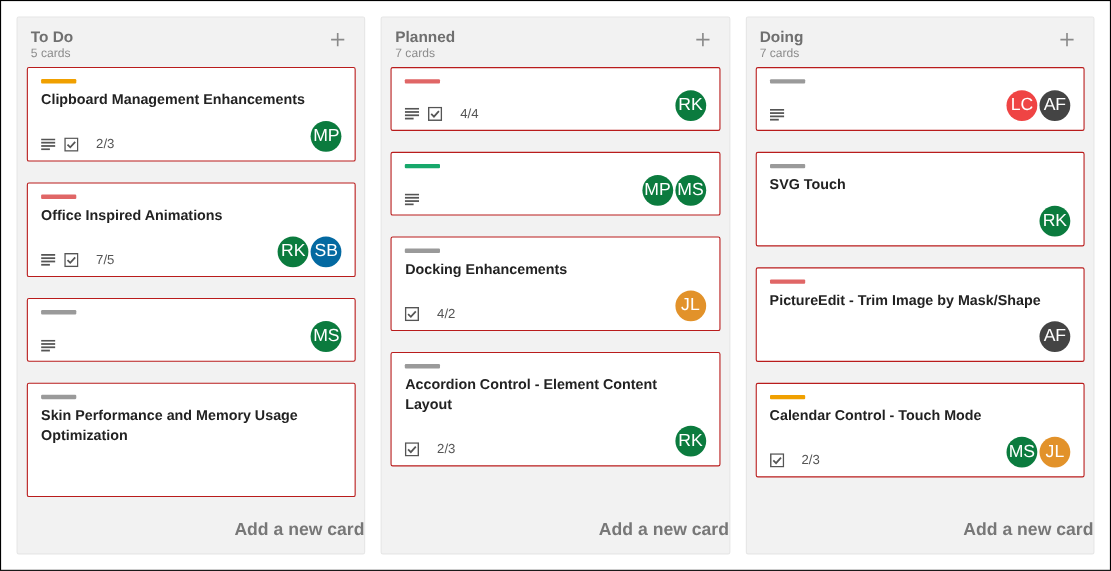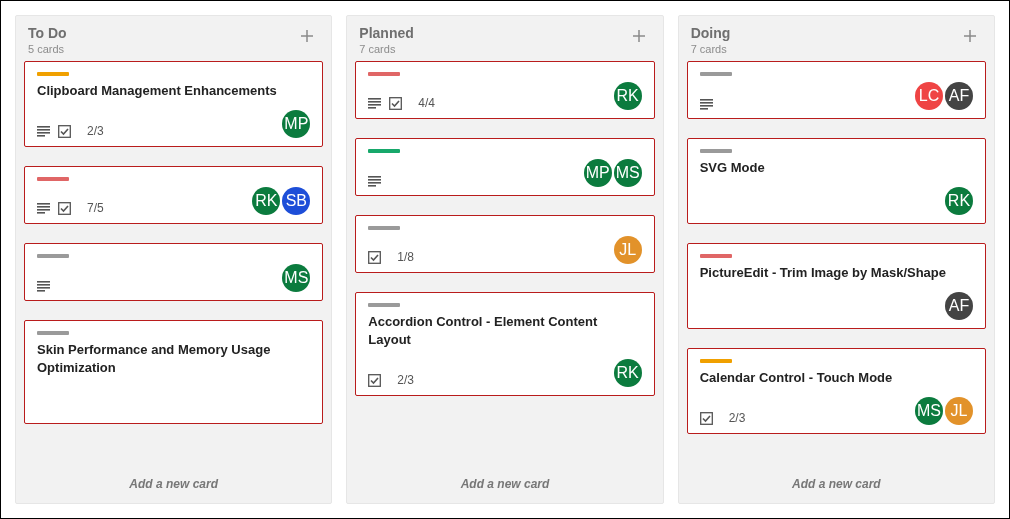--- a/index.html
+++ b/index.html
@@ -106,27 +106,26 @@
     border-radius: 50%;
     display: flex;
     align-items: center;
     justify-content: center;
     color: #fff;
     font-size: 16px;
     font-weight: 500;
     margin-left: 2px;
   }
   .add-card {
-    text-align: center;
+    text-align: right;
     padding: 10px 0 12px 0;
-    font-size: 12px;
+    font-size: 16px;
     font-weight: 600;
     color: #777;
     cursor: pointer;
-    font-style: italic;
   }
   svg { display: block; }
 </style>
 </head>
 <body>
 
 <div class="board">
     <div class="column">
       <div class="col-header">
         <div>
@@ -161,41 +160,42 @@
                 <span>2/3</span>
               </span>
             </div>
             <div class="avatars">
               <div class="avatar" style="background: rgb(11, 123, 62);">MP</div>
             </div>
           </div>
         </div>
         <div class="card">
           <div class="stripe" style="background: rgb(224, 102, 102);"></div>
+          <div class="card-title">Office Inspired Animations</div>
           <div class="card-footer">
             <div class="meta">
               <span class="meta-item">
                 <svg width="13" height="11" viewBox="0 0 13 11">
                   <rect x="0" y="0" width="13" height="1.6" fill="#555"></rect>
                   <rect x="0" y="3" width="13" height="1.6" fill="#555"></rect>
                   <rect x="0" y="6" width="13" height="1.6" fill="#555"></rect>
                   <rect x="0" y="9" width="8" height="1.6" fill="#555"></rect>
                 </svg>
               </span>
               <span class="meta-item">
                 <svg width="13" height="13" viewBox="0 0 13 13">
                   <rect x="0.7" y="0.7" width="11.6" height="11.6" fill="none" stroke="#555" stroke-width="1.3"></rect>
                   <path d="M3 6.5 L5.5 9 L10 4" fill="none" stroke="#555" stroke-width="1.6"></path>
                 </svg>
                 <span>7/5</span>
               </span>
             </div>
             <div class="avatars">
               <div class="avatar" style="background: rgb(11, 123, 62);">RK</div>
-              <div class="avatar" style="background: #1d4ed8;">SB</div>
+              <div class="avatar" style="background: #0369a1;">SB</div>
             </div>
           </div>
         </div>
         <div class="card">
           <div class="stripe" style="background: rgb(154, 154, 154);"></div>
           <div class="card-footer">
             <div class="meta">
               <span class="meta-item">
                 <svg width="13" height="11" viewBox="0 0 13 11">
                   <rect x="0" y="0" width="13" height="1.6" fill="#555"></rect>
@@ -273,28 +273,29 @@
               </span>
             </div>
             <div class="avatars">
               <div class="avatar" style="background: rgb(11, 123, 62);">MP</div>
               <div class="avatar" style="background: rgb(11, 123, 62);">MS</div>
             </div>
           </div>
         </div>
         <div class="card">
           <div class="stripe" style="background: rgb(154, 154, 154);"></div>
-          <div class="card-footer">
-            <div class="meta">
-              <span class="meta-item">
-                <svg width="13" height="13" viewBox="0 0 13 13">
-                  <rect x="0.7" y="0.7" width="11.6" height="11.6" fill="none" stroke="#555" stroke-width="1.3"></rect>
-                  <path d="M3 6.5 L5.5 9 L10 4" fill="none" stroke="#555" stroke-width="1.6"></path>
-                </svg>
-                <span>1/8</span>
+          <div class="card-title">Docking Enhancements</div>
+          <div class="card-footer">
+            <div class="meta">
+              <span class="meta-item">
+                <svg width="13" height="13" viewBox="0 0 13 13">
+                  <rect x="0.7" y="0.7" width="11.6" height="11.6" fill="none" stroke="#555" stroke-width="1.3"></rect>
+                  <path d="M3 6.5 L5.5 9 L10 4" fill="none" stroke="#555" stroke-width="1.6"></path>
+                </svg>
+                <span>4/2</span>
               </span>
             </div>
             <div class="avatars">
               <div class="avatar" style="background: rgb(226, 146, 42);">JL</div>
             </div>
           </div>
         </div>
         <div class="card">
           <div class="stripe" style="background: rgb(154, 154, 154);"></div>
           <div class="card-title">Accordion Control - Element Content Layout</div>
@@ -343,21 +344,21 @@
               </span>
             </div>
             <div class="avatars">
               <div class="avatar" style="background: #ef4444;">LC</div>
               <div class="avatar" style="background: rgb(68, 68, 68);">AF</div>
             </div>
           </div>
         </div>
         <div class="card">
           <div class="stripe" style="background: rgb(154, 154, 154);"></div>
-          <div class="card-title">SVG Mode</div>
+          <div class="card-title">SVG Touch</div>
           <div class="card-footer">
             <div class="meta"></div>
             <div class="avatars">
               <div class="avatar" style="background: rgb(11, 123, 62);">RK</div>
             </div>
           </div>
         </div>
         <div class="card">
           <div class="stripe" style="background: rgb(224, 102, 102);"></div>
           <div class="card-title">PictureEdit - Trim Image by Mask/Shape</div>

